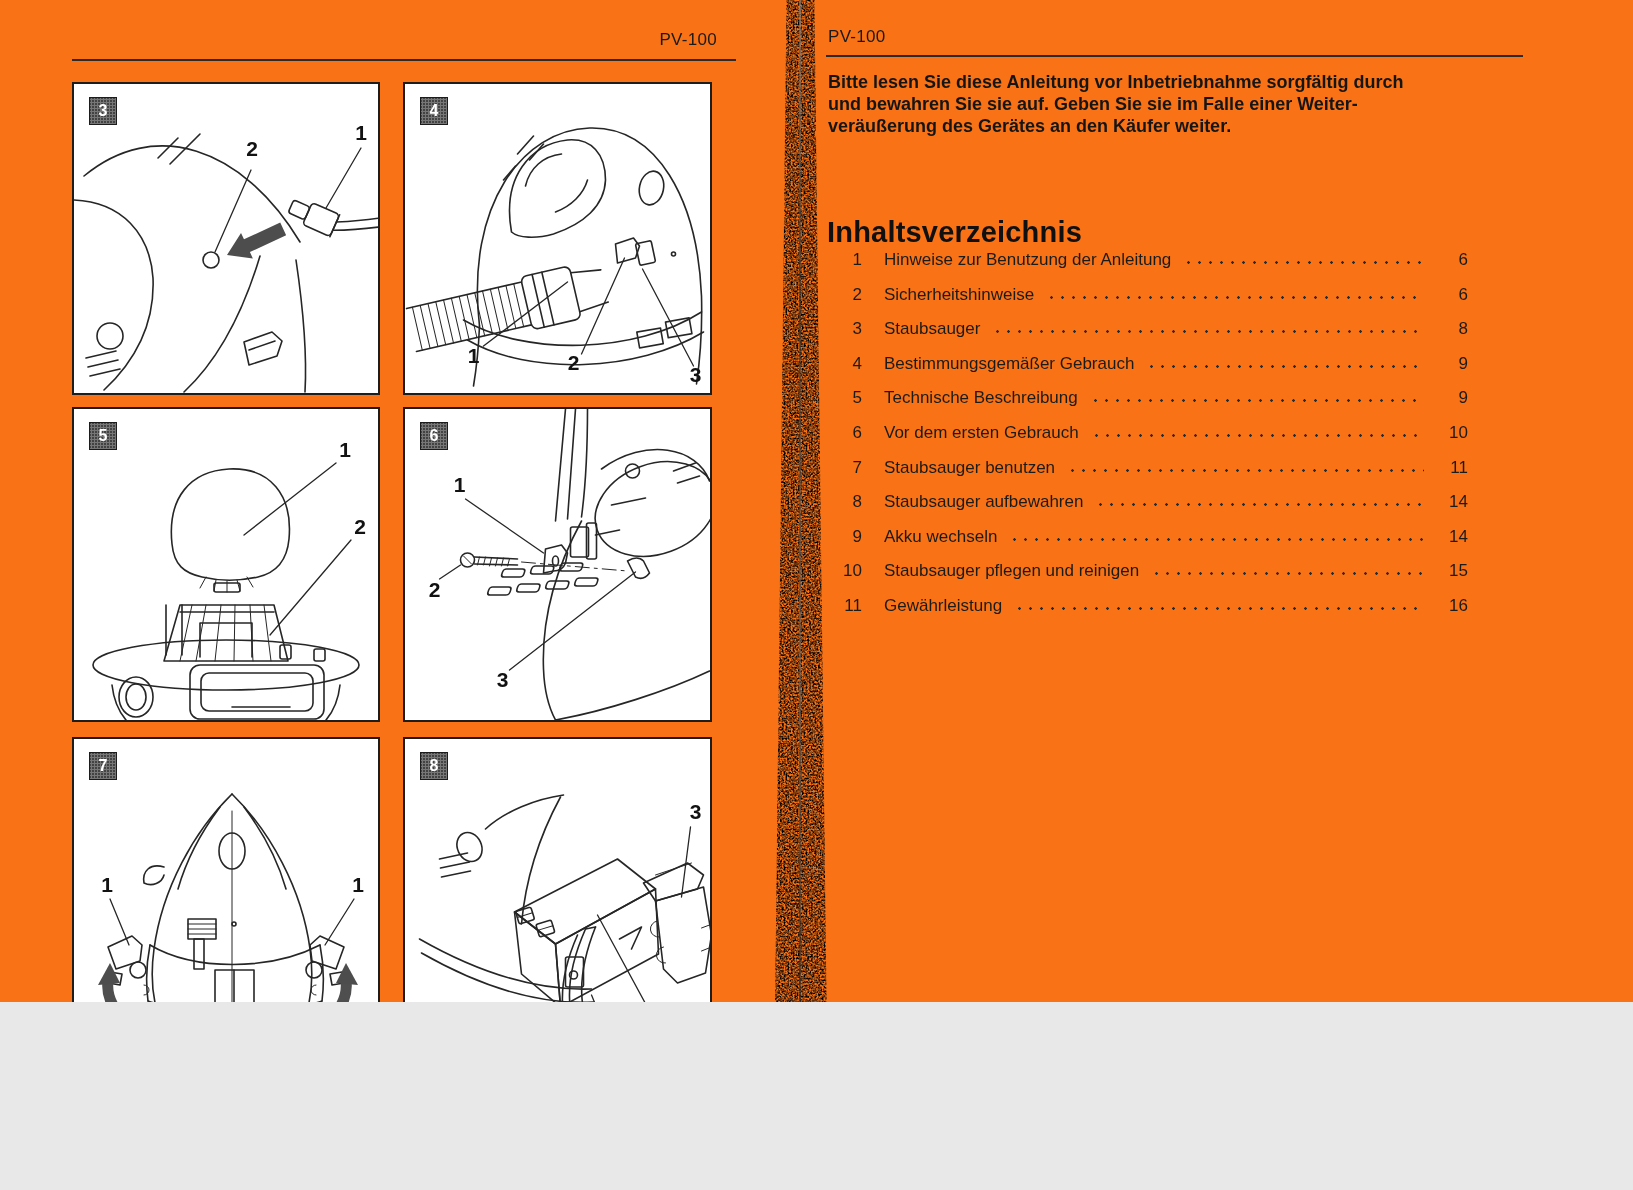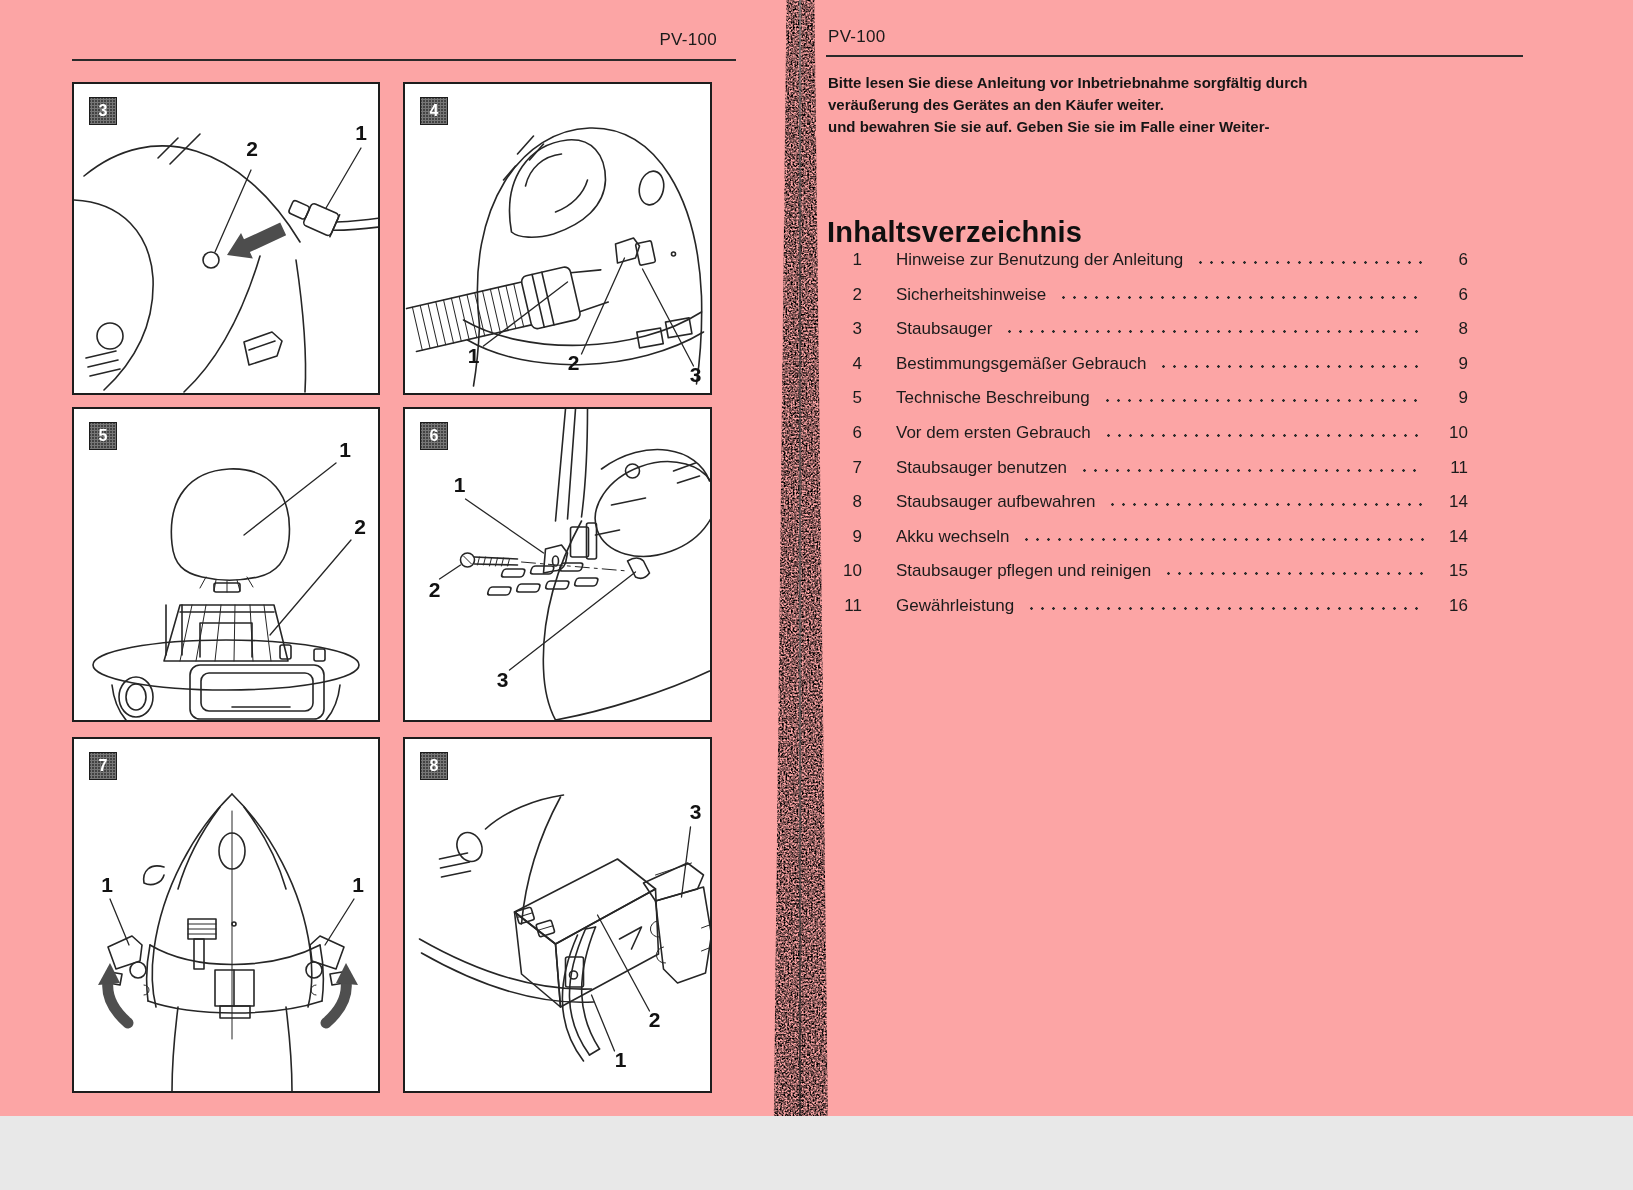--- a/index.html
+++ b/index.html
@@ -1,33 +1,33 @@
 <!DOCTYPE html>
 <html><head>
 <meta charset="utf-8">
 <style>
   html,body{margin:0;padding:0;background:#e8e8e8;}
-  #stage{position:relative;width:1633px;height:1116px;background:#fca5a5;overflow:hidden;
+  #stage{position:relative;width:1633px;height:1002px;background:#f97316;overflow:hidden;
          font-family:"Liberation Sans",sans-serif;color:#1c1c1c;}
   .abs{position:absolute;}
   .rule{position:absolute;height:2px;background:#222;}
   .rule.thin{height:1.5px;background:#2a2a2a;}
 
   
   .hdr{position:absolute;font-size:17px;letter-spacing:.3px;color:#1a1a1a;}
   .pagenum{position:absolute;font-size:21px;color:#111;}
 
   
   .intro{position:absolute;left:828px;top:72px;width:640px;font-weight:700;
-         font-size:15px;line-height:21.8px;color:#151515;}
+         font-size:18px;line-height:21.8px;color:#151515;}
   .toc-title{position:absolute;left:827px;top:196px;font-size:29px;font-weight:700;color:#101010;letter-spacing:.2px;margin-top:20px;}
   .toc{position:absolute;left:828px;top:250px;width:640px;}
   .toc-row{display:flex;align-items:baseline;height:34.6px;font-size:17px;color:#1b1b1b;}
   .toc-num{width:34px;text-align:right;flex:none;}
-  .toc-label{margin-left:34px;white-space:nowrap;}
+  .toc-label{margin-left:22px;white-space:nowrap;}
   .toc-dots{flex:1;height:5px;margin:0 8px 2px 12px;
             background-image:radial-gradient(circle,#2b2b2b 1.15px,transparent 1.5px);
             background-size:11px 5px;background-repeat:repeat-x;background-position:left bottom;}
   .toc-page{width:36px;text-align:right;flex:none;}
 
   
   .fig-box{position:absolute;border:2px solid #1d1d1d;background:#fff;box-sizing:border-box;}
   .fig-badge{position:absolute;left:15px;top:13px;width:26px;height:26px;z-index:2;
              background-color:#434343;
              background-image:radial-gradient(rgba(255,255,255,.28) 1px,transparent 1.3px);
@@ -312,22 +312,22 @@
     <rect width="90" height="1190" filter="url(#grain)"></rect>
   </svg>
   <div class="crease"></div>
   <div class="gutter-blob"></div>
 
   <div class="hdr" style="left:828px;top:27px;">PV-100</div>
   <div class="rule thin" style="left:826px;top:55px;width:697px;"></div>
 
   <div class="intro">
     <div>Bitte lesen Sie diese Anleitung vor Inbetriebnahme sorgfältig durch</div>
+    <div>und bewahren Sie sie auf. Geben Sie sie im Falle einer Weiter-</div>
     <div>veräußerung des Gerätes an den Käufer weiter.</div>
-    <div>und bewahren Sie sie auf. Geben Sie sie im Falle einer Weiter-</div>
   </div>
 
   <div class="toc-title">Inhaltsverzeichnis</div>
 
   <div class="toc">
     <div class="toc-row">
       <span class="toc-num">1</span>
       <span class="toc-label">Hinweise zur Benutzung der Anleitung</span>
       <span class="toc-dots"></span>
       <span class="toc-page">6</span>

